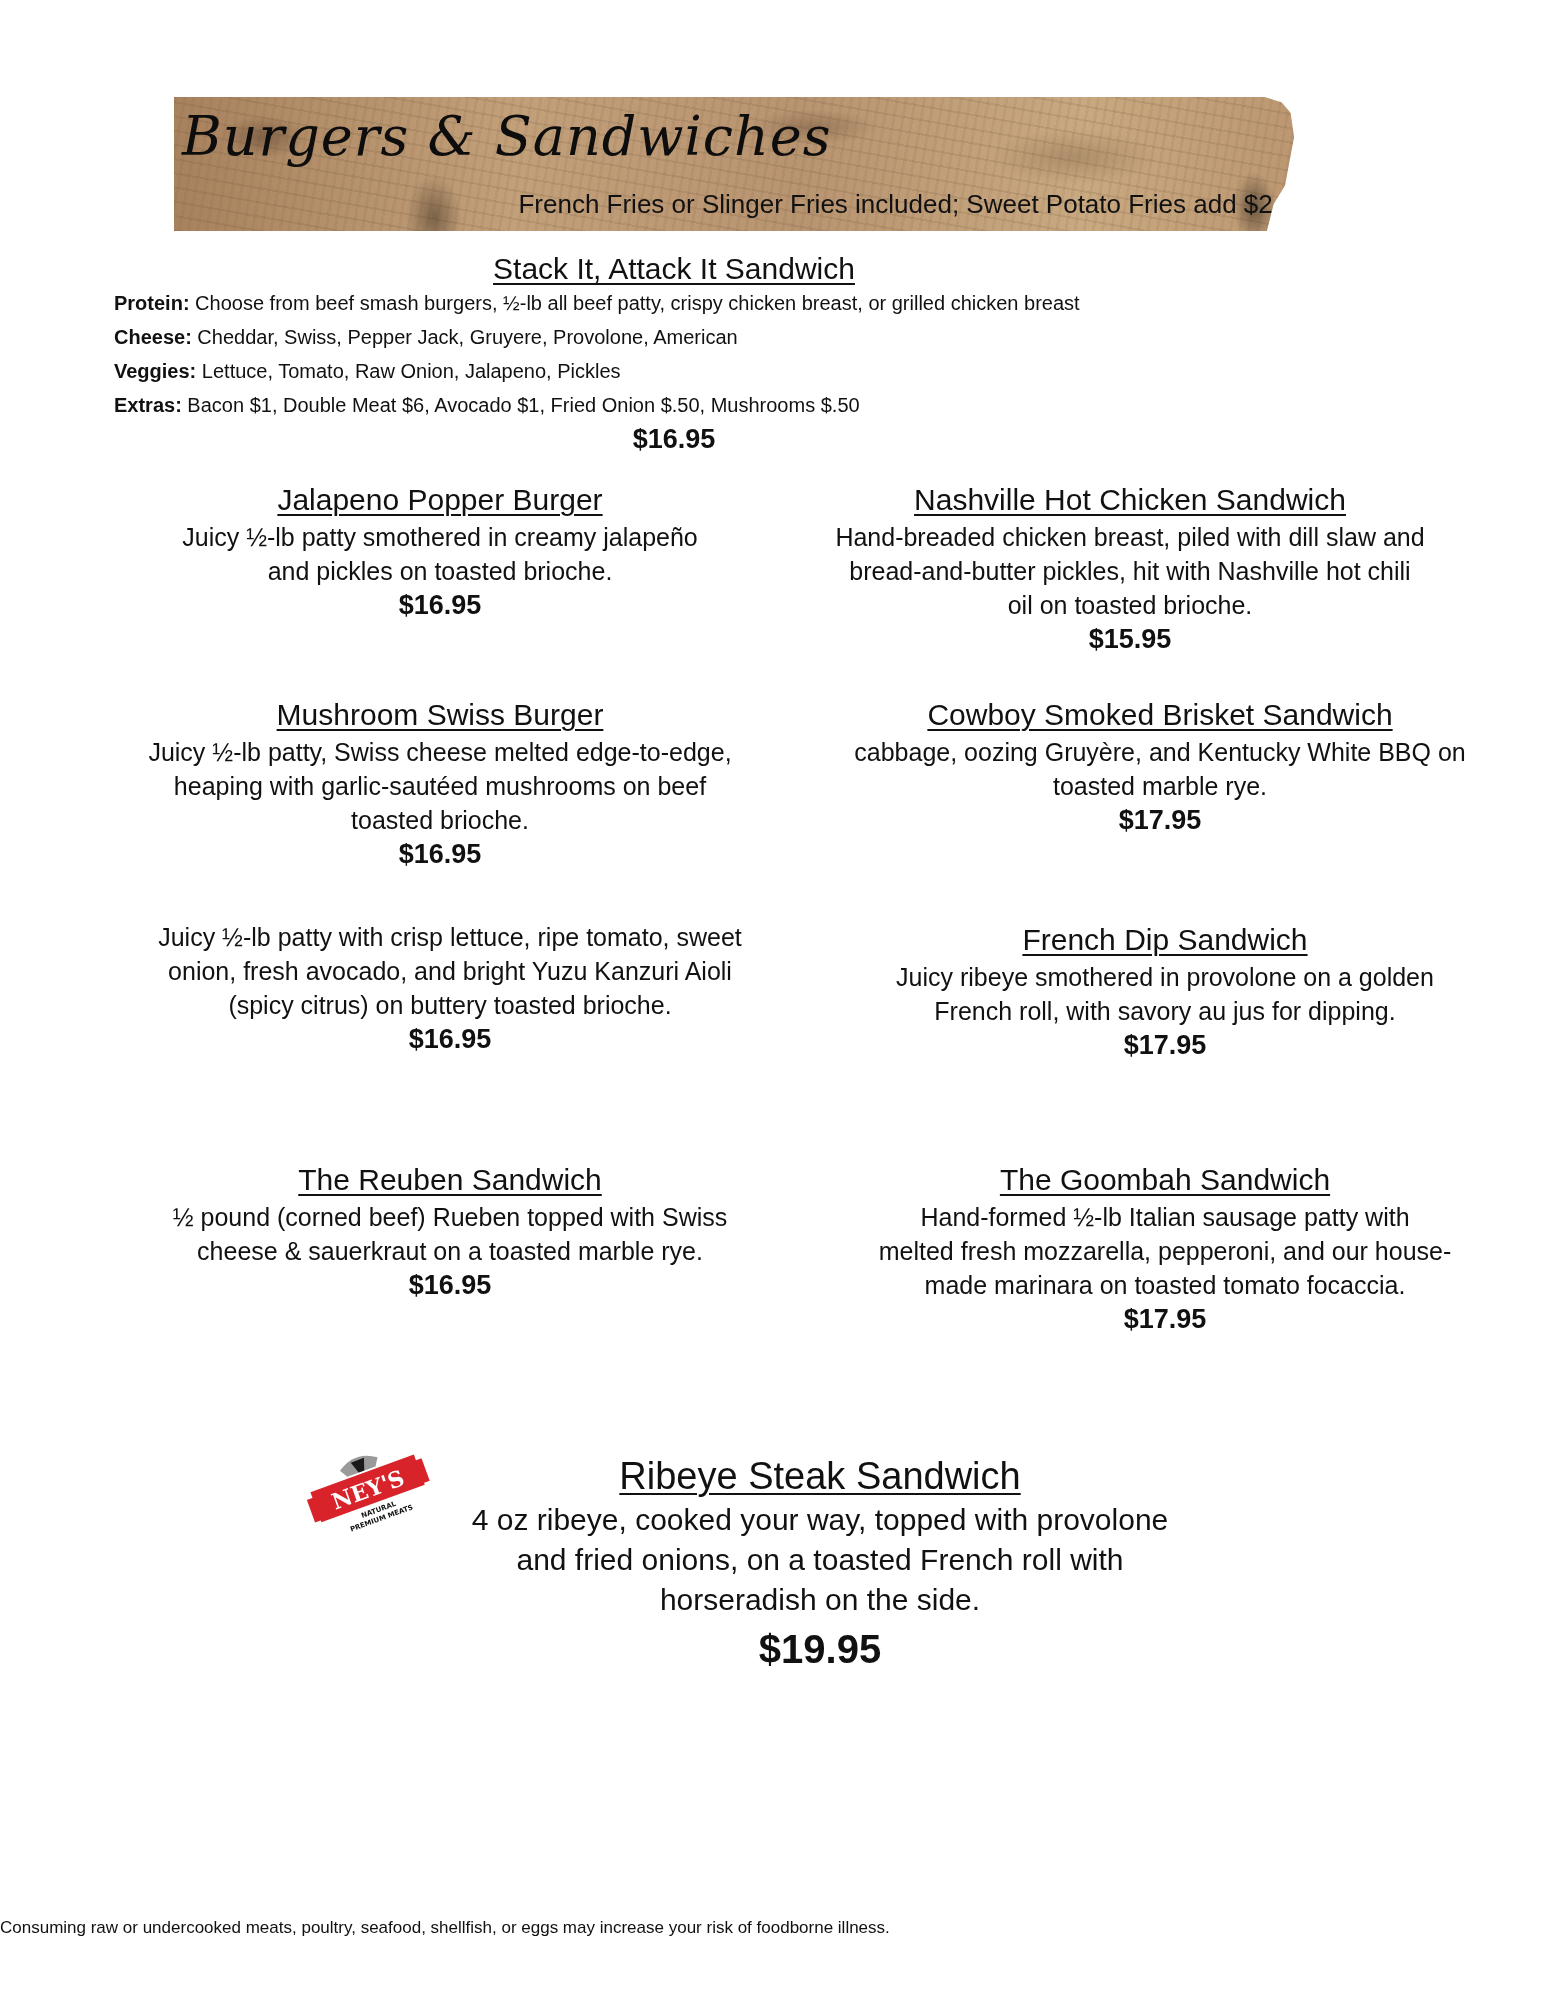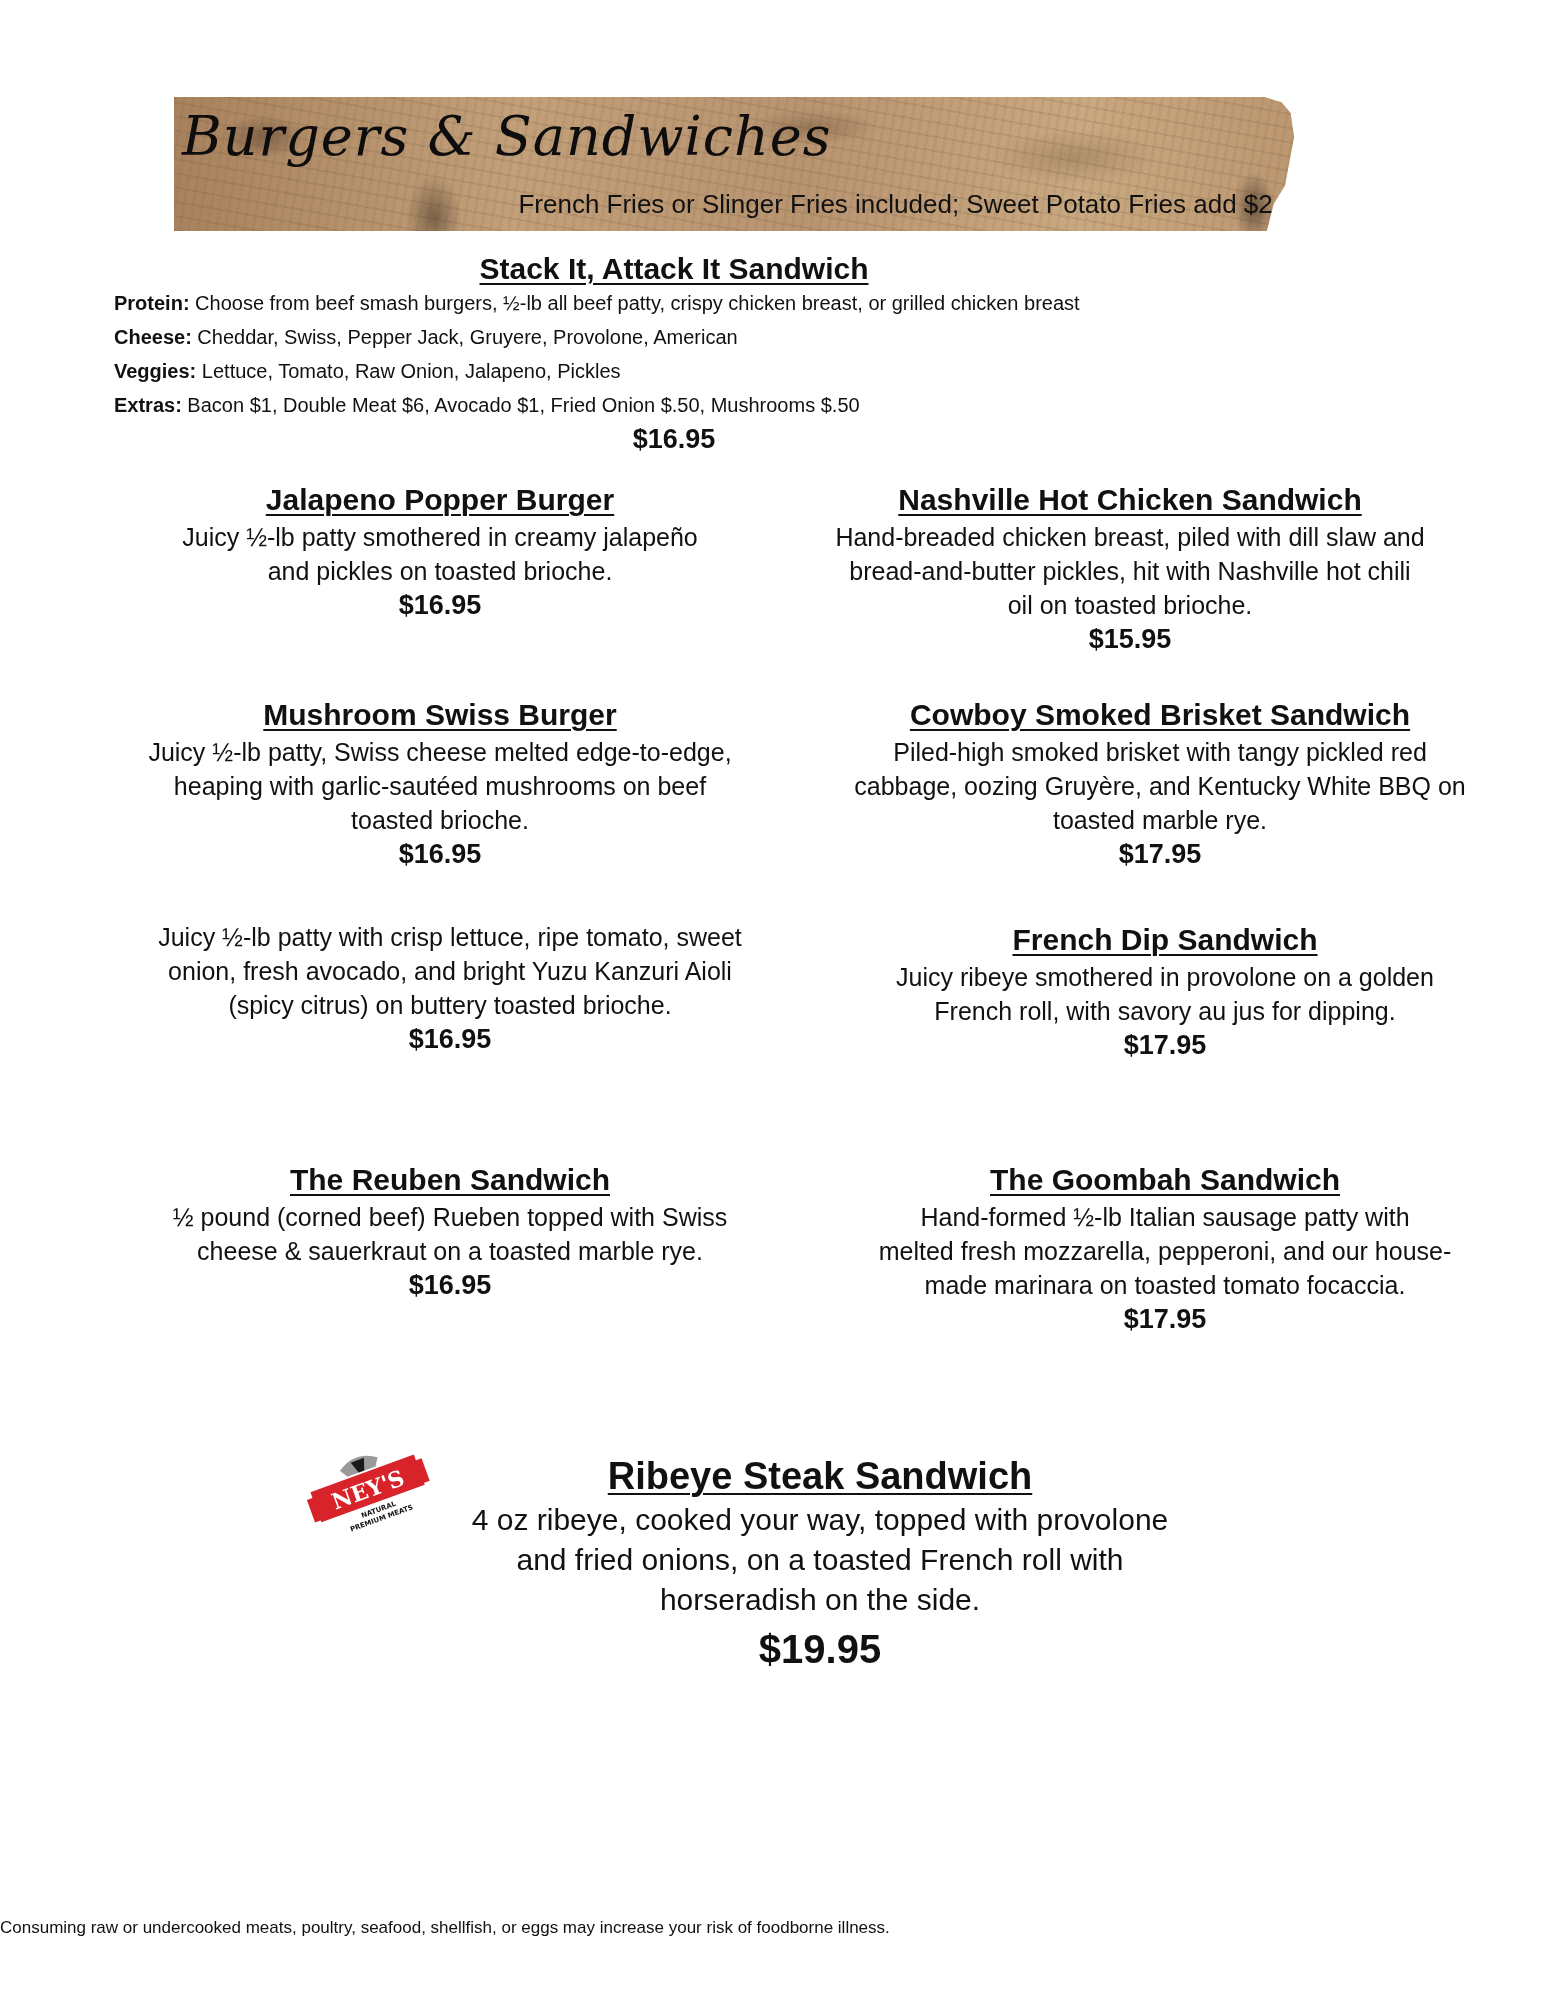--- a/index.html
+++ b/index.html
@@ -17,21 +17,21 @@
       linear-gradient(90deg, #a8825e 0%, #c2a07a 30%, #b89470 55%, #c9a981 80%, #bb9670 100%);
     clip-path: polygon(0 0, 96% 0, 97.5% 4%, 98.3% 12%, 98.6% 30%, 98.2% 48%, 97.8% 66%, 96.8% 80%, 96.2% 100%, 0 100%);
   }
   .banner-title { position:absolute; left:0; right:0; top:8px; text-align:left;
     font-family:"DejaVu Serif", serif; font-style:italic; font-size:54px; color:#0d0d0d;
     letter-spacing:1px;padding-left:8px; }
   .banner-sub { position:absolute; left:0; right:30px; top:92px; text-align:right;
     font-size:26px; color:#111; }
 
   .u { text-decoration:underline; text-decoration-thickness:2px; text-underline-offset:4px; }
-  .h { font-weight:bold; font-size:30px; }
+  .h { font-weight:normal; font-size:30px; }
   .desc { font-size:25px; line-height:34px; }
   .price { font-weight:bold; font-size:27px; line-height:34px; }
 
   .stack { position:absolute; left:114px; top:252px; width:1330px; }
   .stack .title { text-align:center; width:1120px; margin-left:0; }
   .stack .line { font-size:20px; line-height:34px; white-space:nowrap; }
   .stack .line b { font-weight:bold; }
   .stack .price { text-align:center; width:1120px; margin-top:0; }
 
   .item { position:absolute; text-align:center; }
@@ -80,21 +80,20 @@
 
 <div class="item" style="left:110px; top:695px; width:660px;">
   <div class="h u">Mushroom Swiss Burger</div>
   <div class="desc">Juicy ½-lb patty, Swiss cheese melted edge-to-edge,</div>
   <div class="desc">heaping with garlic-sautéed mushrooms on beef</div>
   <div class="desc">toasted brioche.</div>
   <div class="price">$16.95</div>
 </div>
 <div class="item" style="left:800px; top:695px; width:720px;">
   <div class="h u">Cowboy Smoked Brisket Sandwich</div>
-  <div class="desc">Piled-high smoked brisket with tangy pickled red</div>
   <div class="desc">cabbage, oozing Gruyère, and Kentucky White BBQ on</div>
   <div class="desc">toasted marble rye.</div>
   <div class="price">$17.95</div>
 </div>
 
 <div class="item" style="left:115px; top:920px; width:670px;">
   <div class="desc">Juicy ½-lb patty with crisp lettuce, ripe tomato, sweet</div>
   <div class="desc">onion, fresh avocado, and bright Yuzu Kanzuri Aioli</div>
   <div class="desc">(spicy citrus) on buttery toasted brioche.</div>
   <div class="price">$16.95</div>

